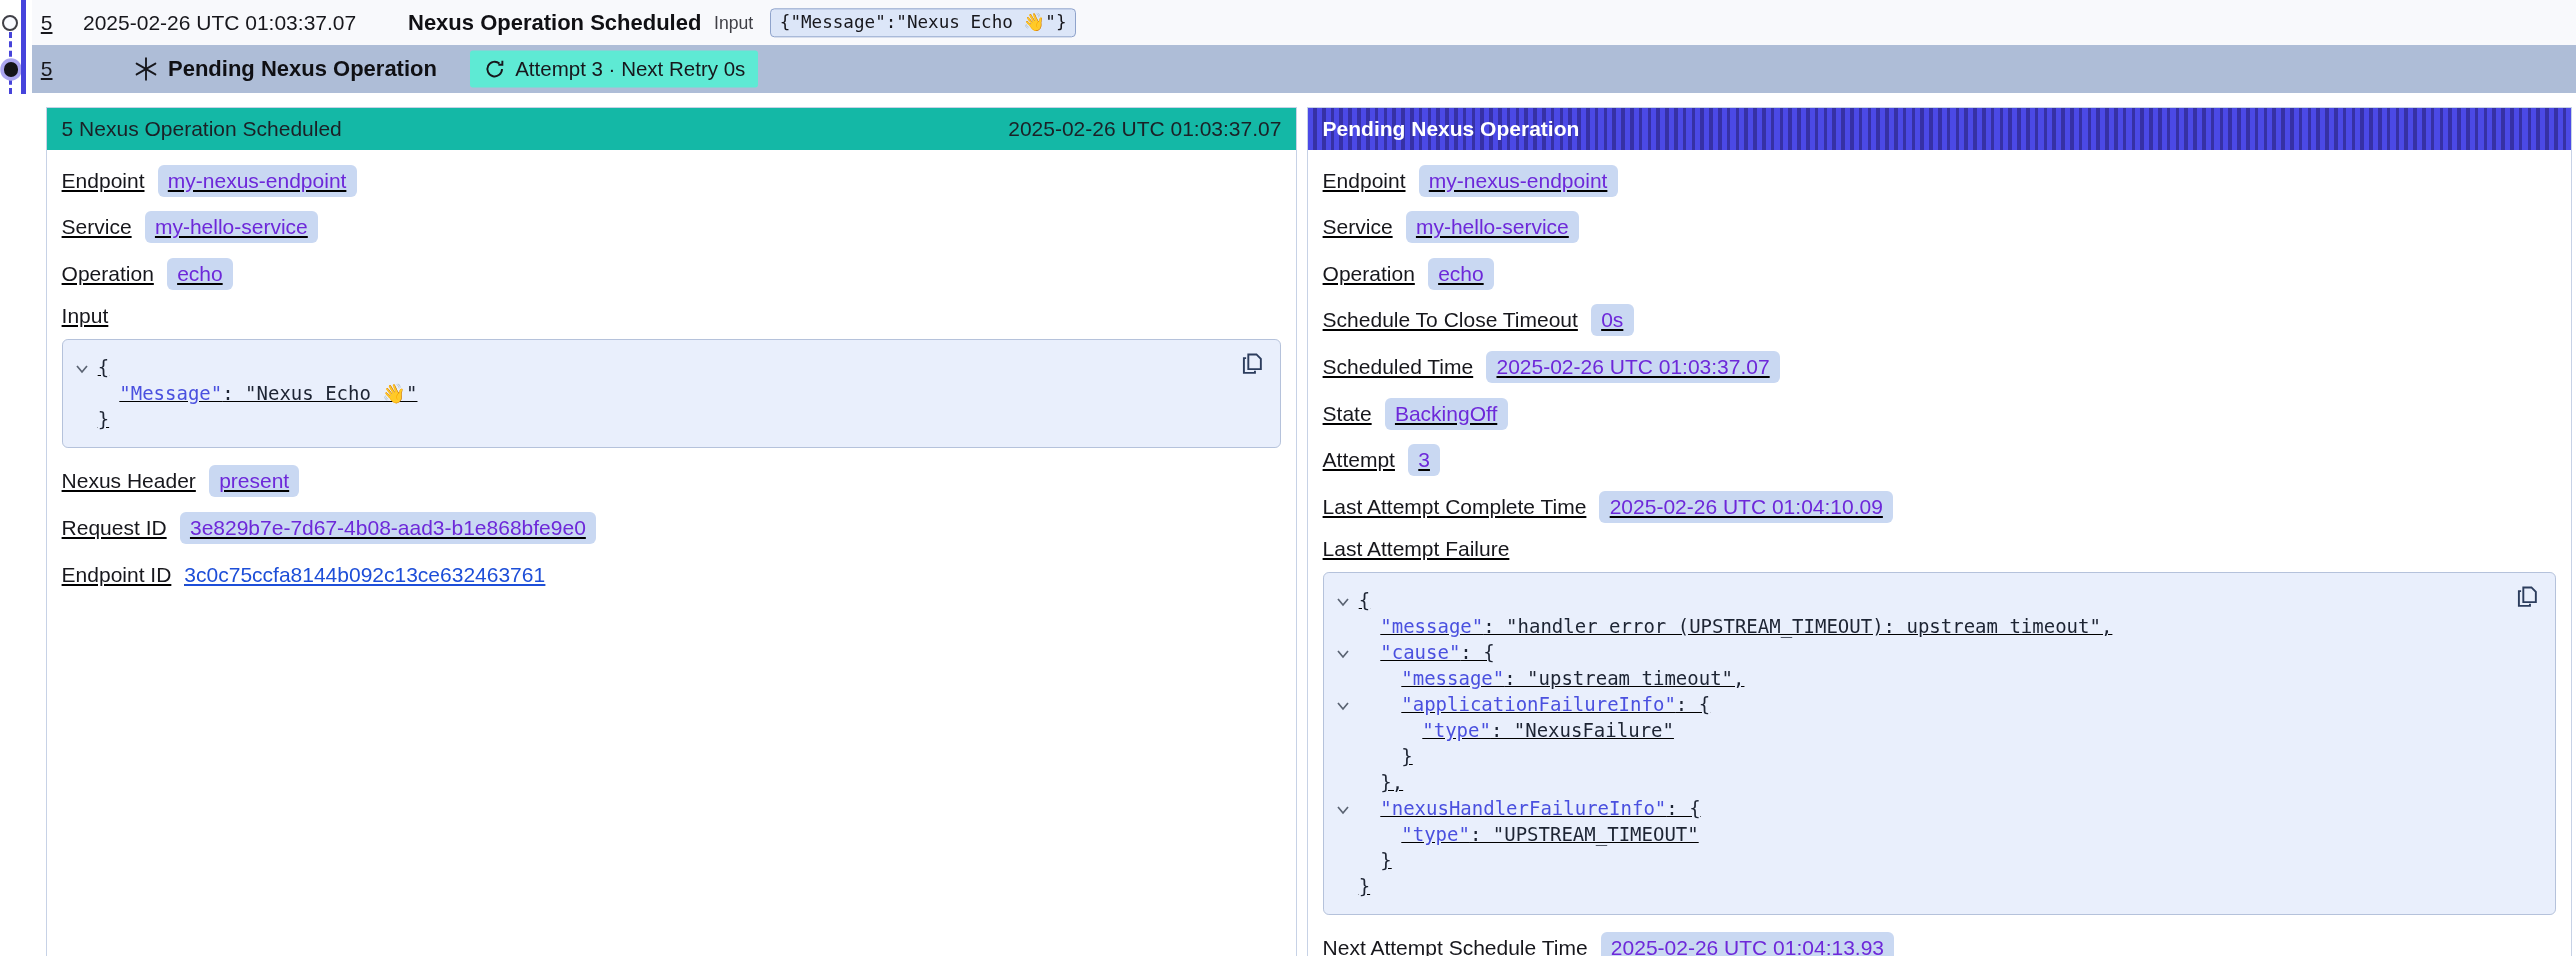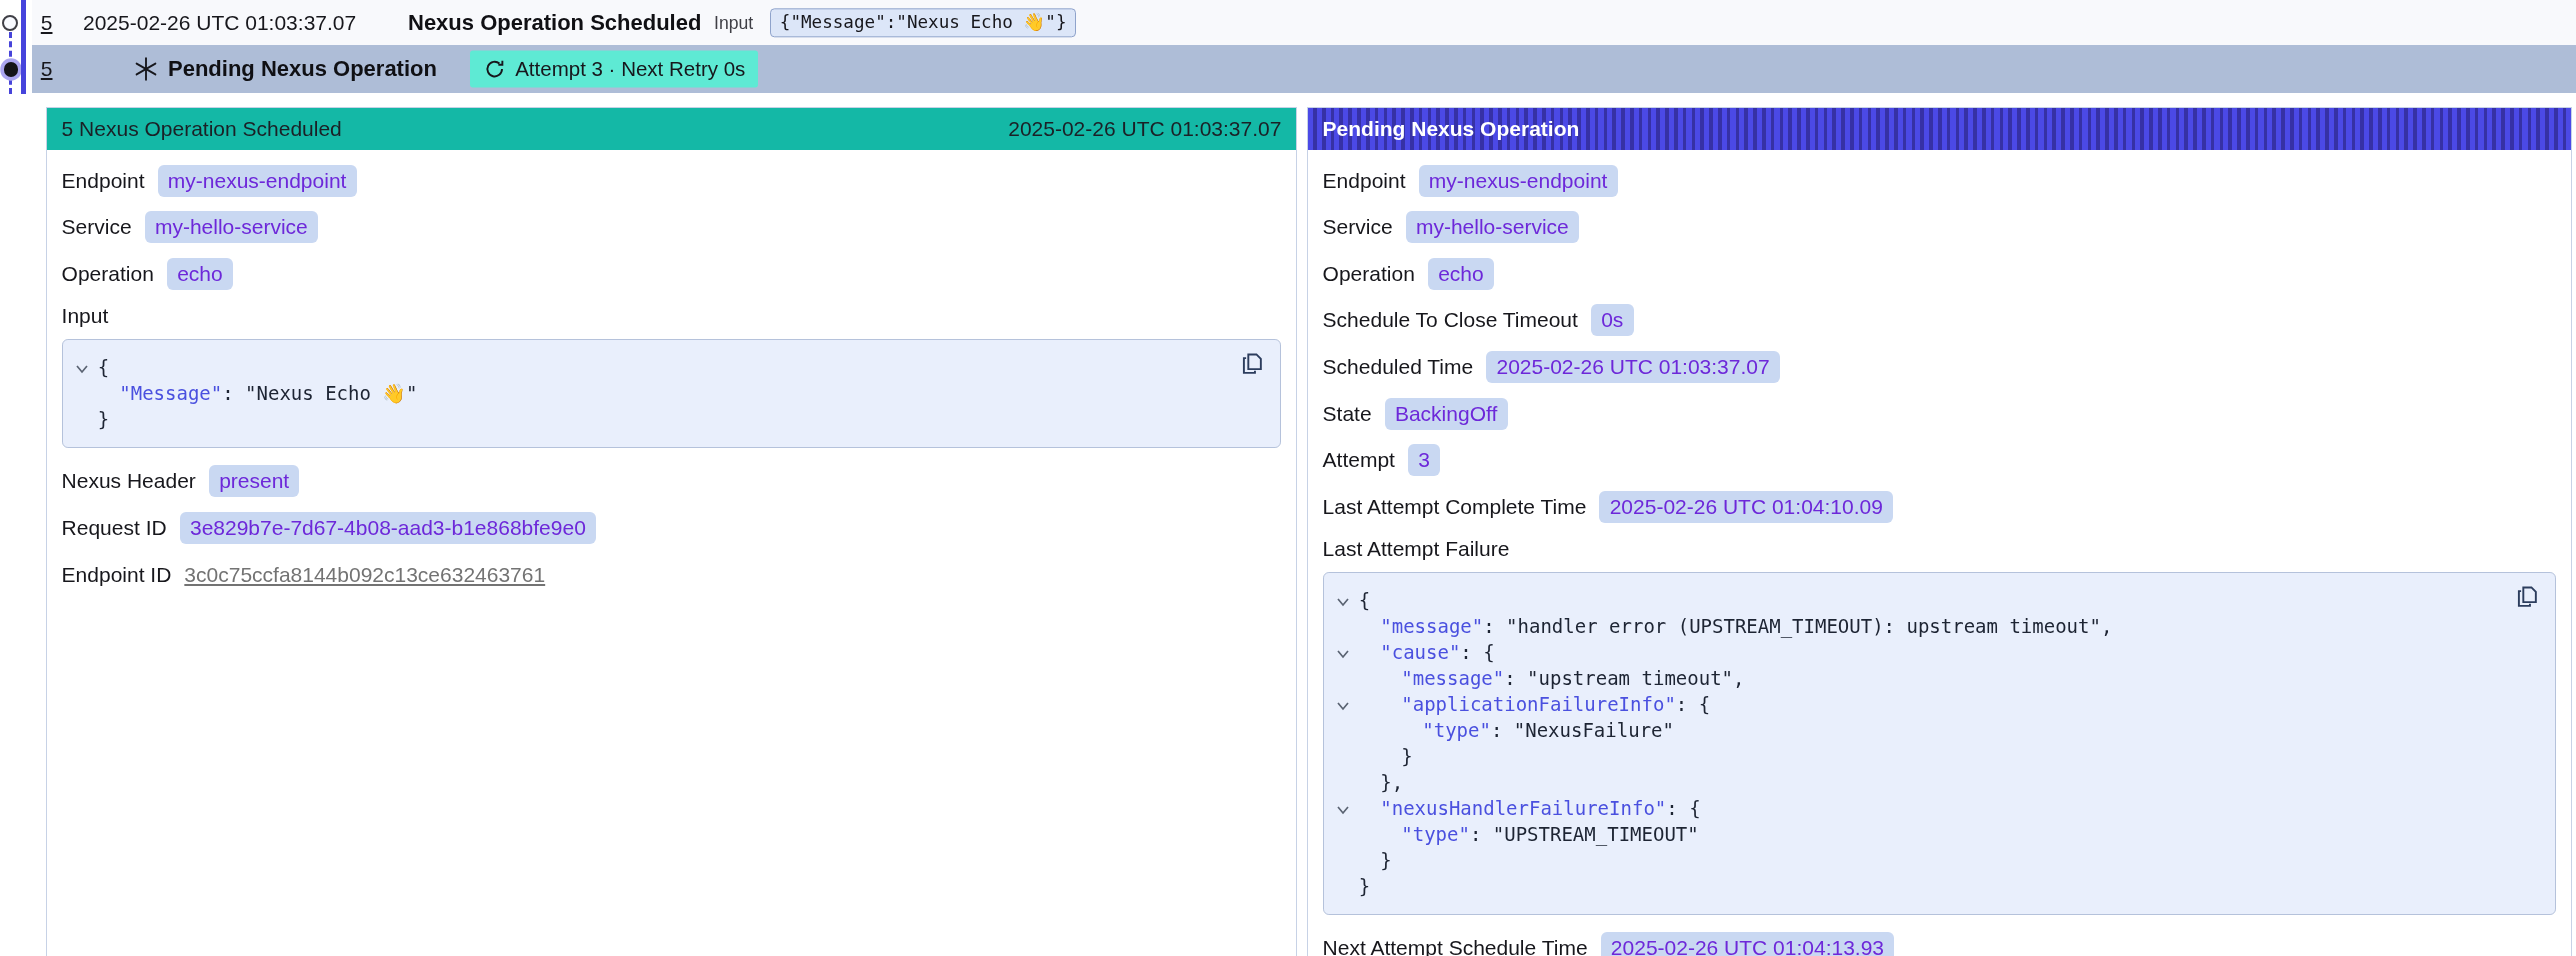--- a/index.html
+++ b/index.html
@@ -33,27 +33,27 @@
                  font-size:20.5px; color:#17171C; display:flex; align-items:center; gap:8.8px; }
 
   
   .panel { position:absolute; top:107px; height:879px; background:#fff; border:1.5px solid #C7D2E6; }
   .left-panel { left:46px; width:1251px; }
   .right-panel { left:1307px; width:1265px; }
   .panel-header { height:42px; display:flex; align-items:center; padding:0 14.6px; font-size:21px; }
   .left-panel .panel-header { background:#14b8a6; color:#1B2026; font-weight:500; justify-content:space-between; }
   .right-panel .panel-header { background:repeating-linear-gradient(90deg,#4B49E6 0 5.1px,#3631A5 5.1px 8.8px);
                                color:#fff; font-weight:600; }
-  .panel-body { padding:14.6px; }
+  .panel-body { padding:14.6px;text-decoration:underline; }
 
   .field { display:flex; align-items:center; margin-bottom:14.6px; height:32px; }
   .field .label { font-size:21px; color:#17171C; margin-right:13px; white-space:nowrap; }
   .badge { background:#C9D8F2; border-radius:5.9px; padding:0 10.3px; height:32px; display:inline-flex;
            align-items:center; font-size:21px; color:#6d28d9; white-space:nowrap; }
-  .link { font-size:21px; color:#737373; text-decoration:underline; cursor:pointer; }
+  .link { font-size:21px; color:#1d4ed8; text-decoration:underline; cursor:pointer; }
 
   .section-label { font-size:21px; color:#17171C; margin:2.9px 0 10.3px; }
   .code-block { position:relative; background:#E9EFFC; border:1.5px solid #B5C2DB; border-radius:5.9px;
                 padding:14.6px 59px 14.6px 11.7px; font-family:"DejaVu Sans Mono", monospace;
                 font-size:19px; line-height:26px; color:#1D2433; margin-bottom:17.6px; }
   .code-line { position:relative; white-space:pre; }
   .tok-key { color:#4A50DF; }
   .chev { position:absolute; left:0; top:6.6px; width:16px; height:16px; cursor:pointer; }
   .copy-btn { position:absolute; top:10.3px; right:13px; width:31px; height:31px; background:none;
               border:none; cursor:pointer; }

